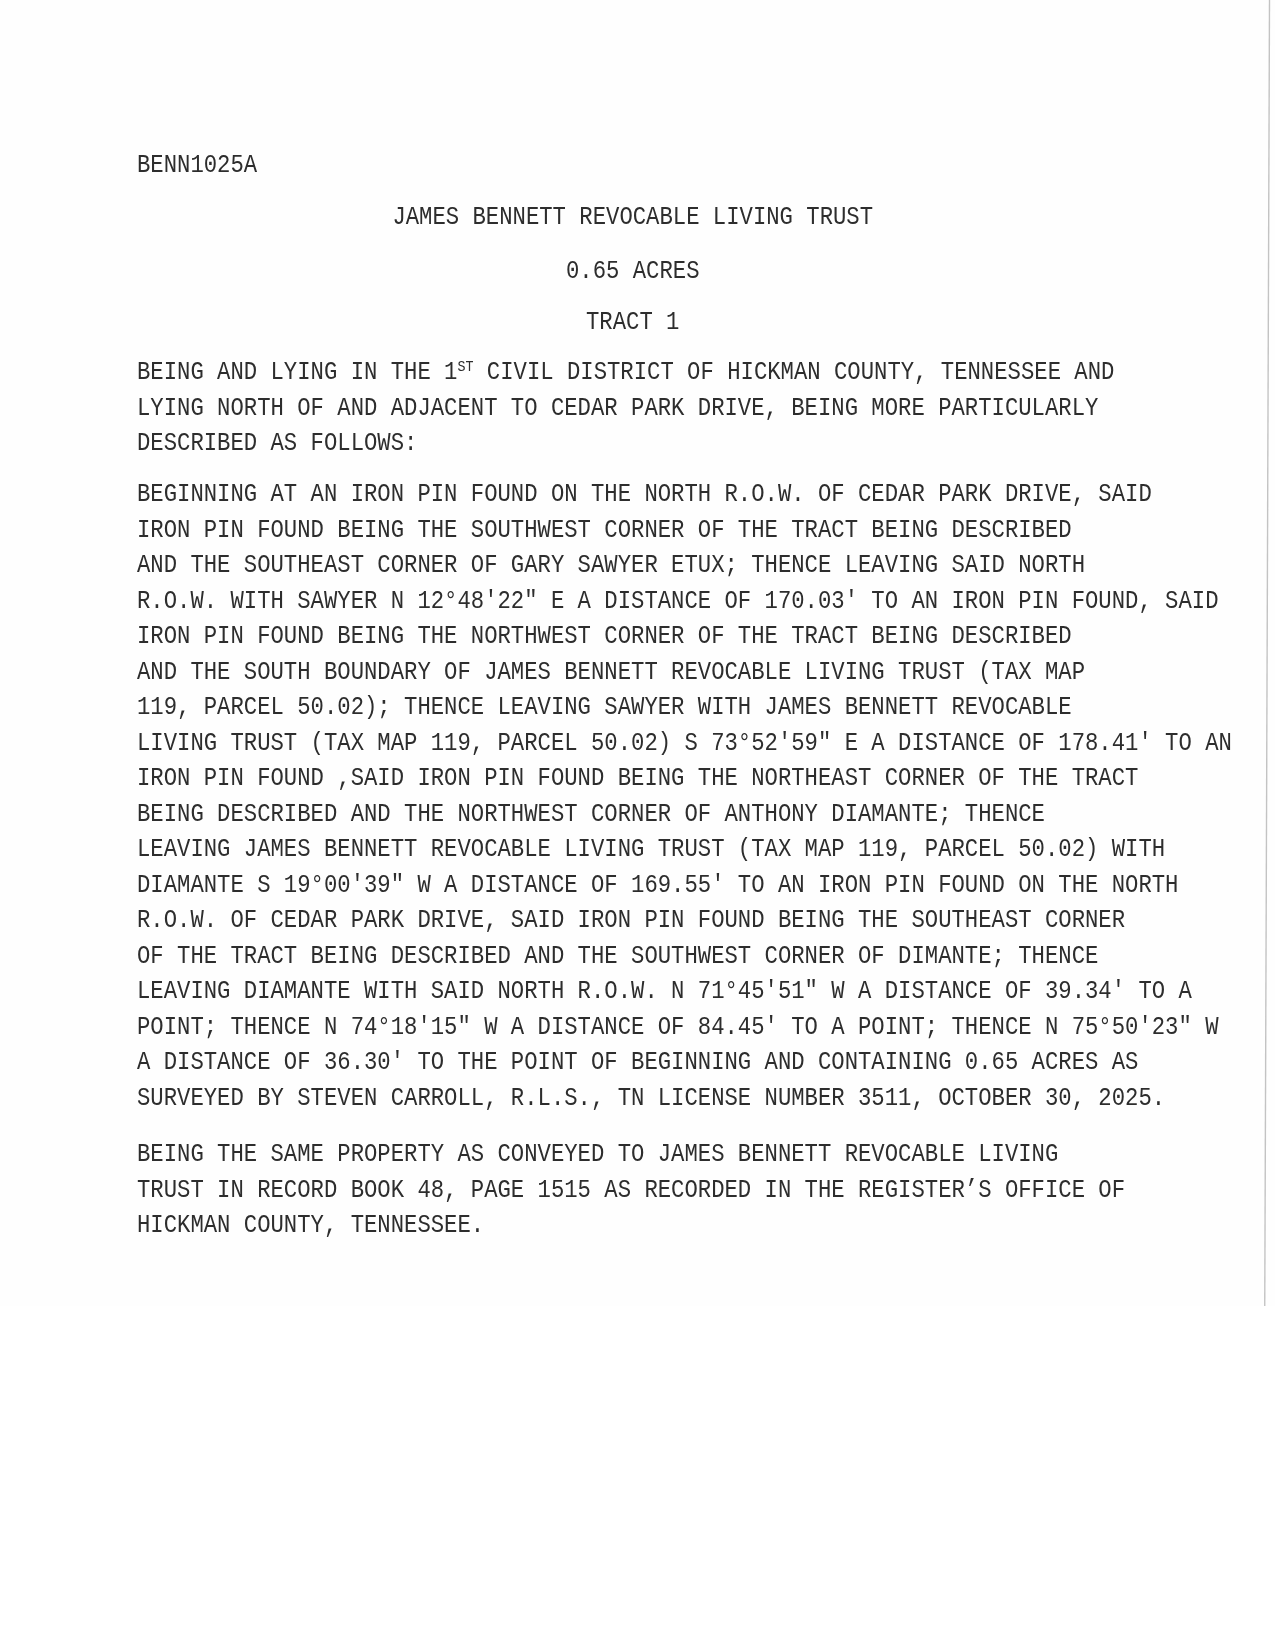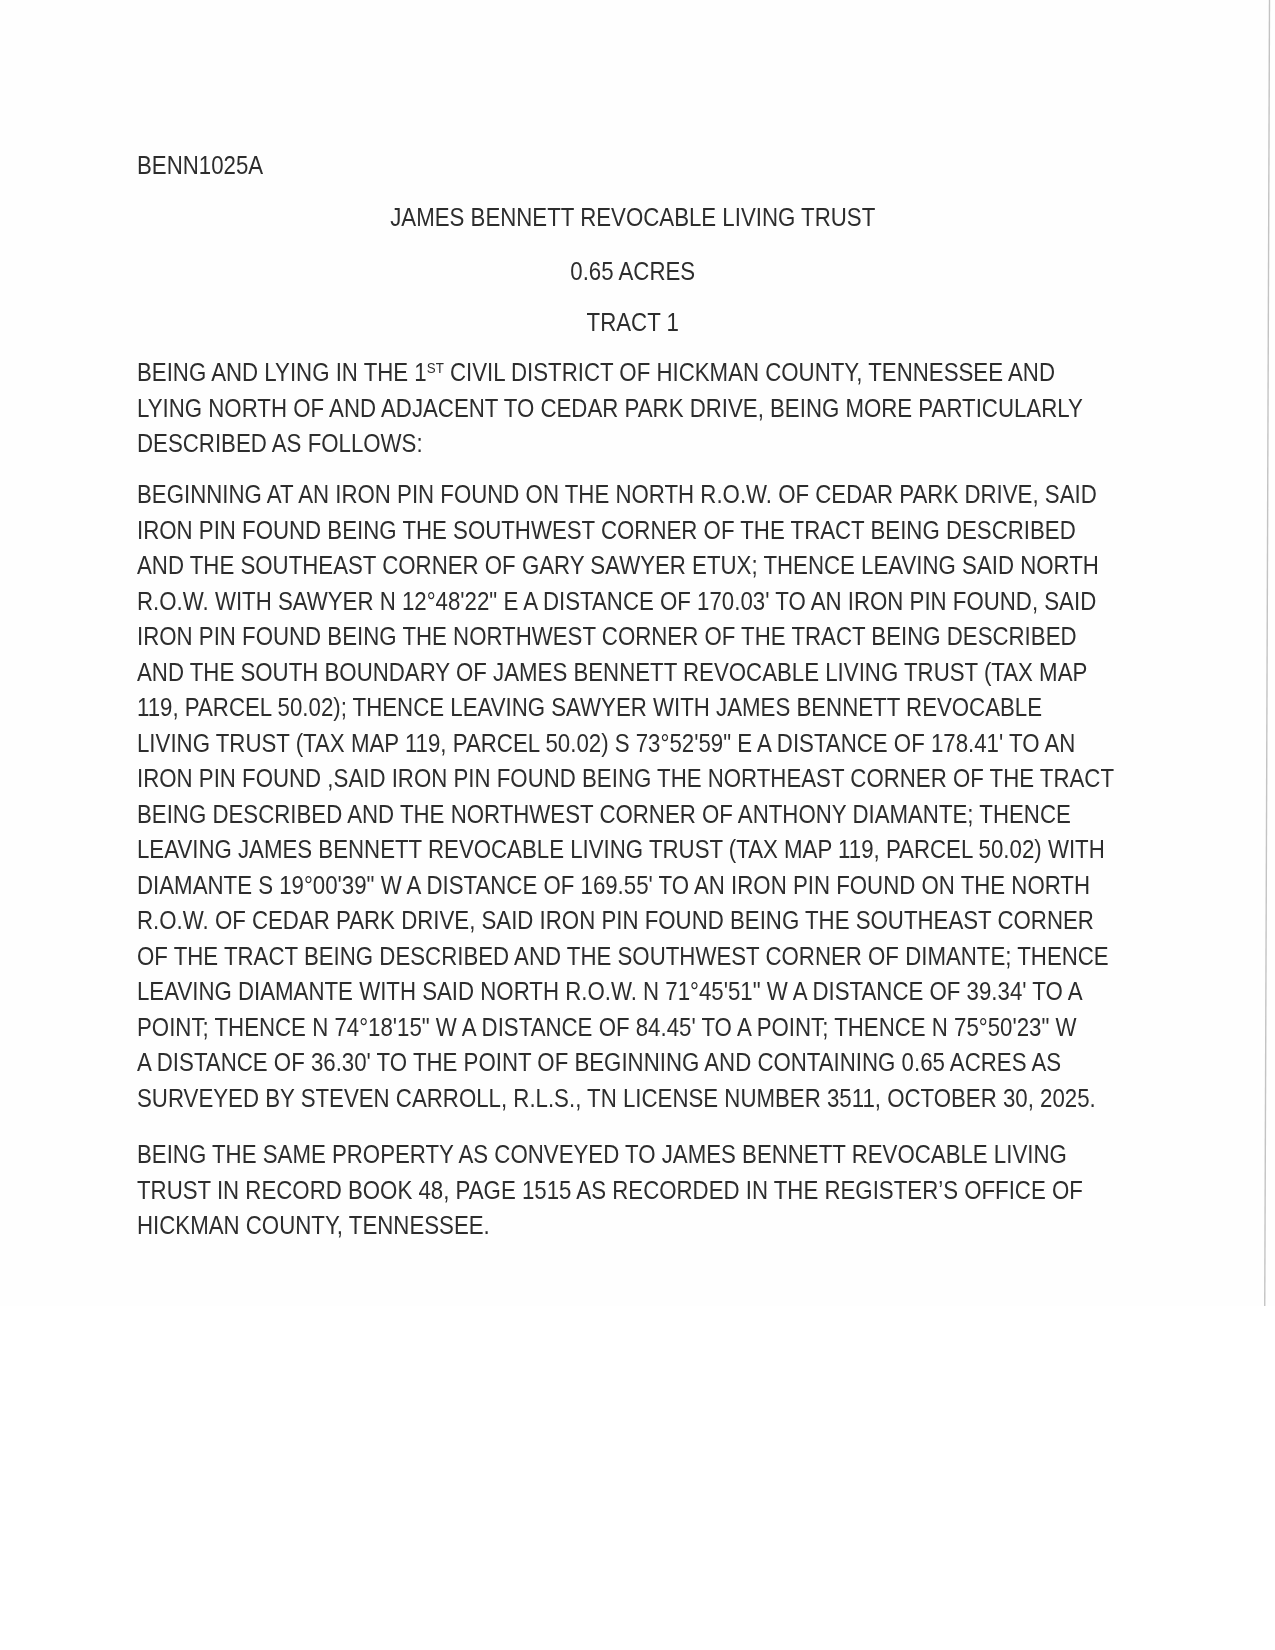--- a/index.html
+++ b/index.html
@@ -6,21 +6,21 @@
     margin: 0;
     padding: 0;
     background: #ffffff;
   }
   .page {
     position: relative;
     width: 1275px;
     height: 1306px;
     background: #fefefe;
     overflow: hidden;
-    font-family: Liberation Sans, sans-serif;
+    font-family: Liberation Mono, monospace;
     color: #2d2d2d;
   }
   .scan-artifact {
     position: absolute;
     top: 0;
     left: 0;
     pointer-events: none;
   }
   .content {
     position: absolute;

